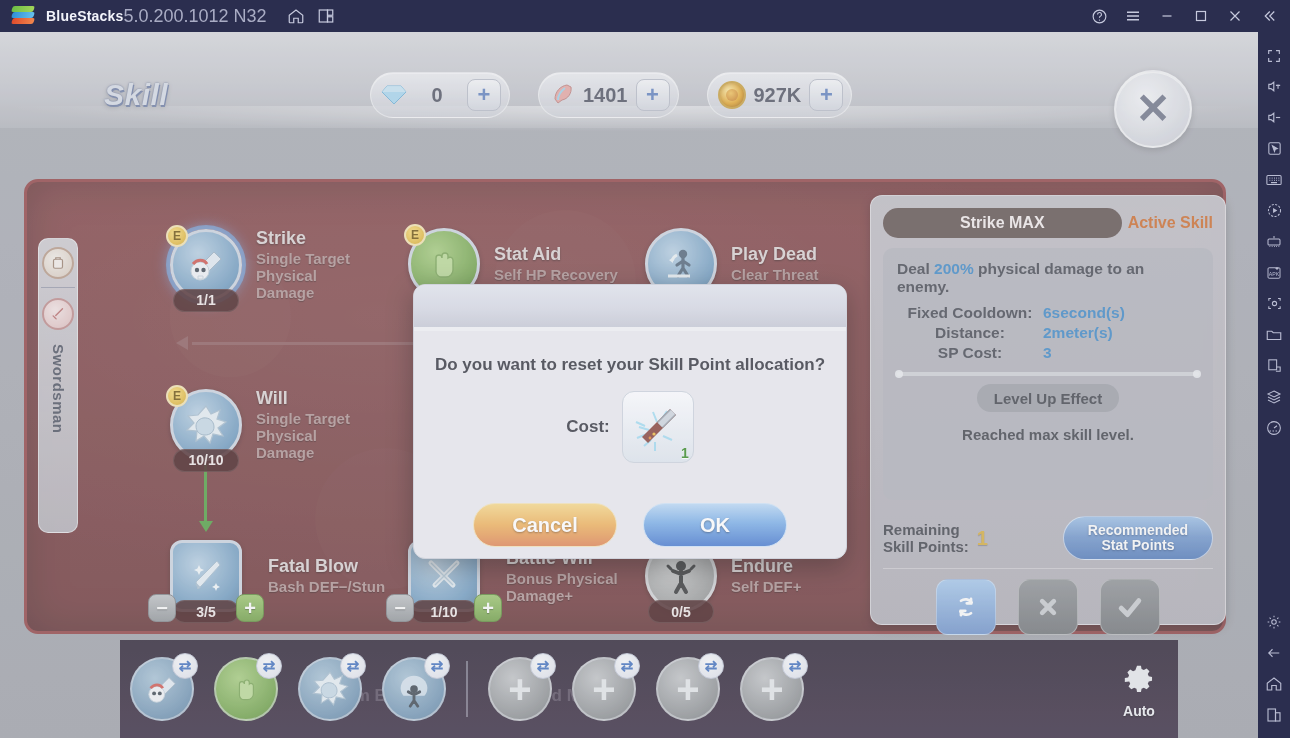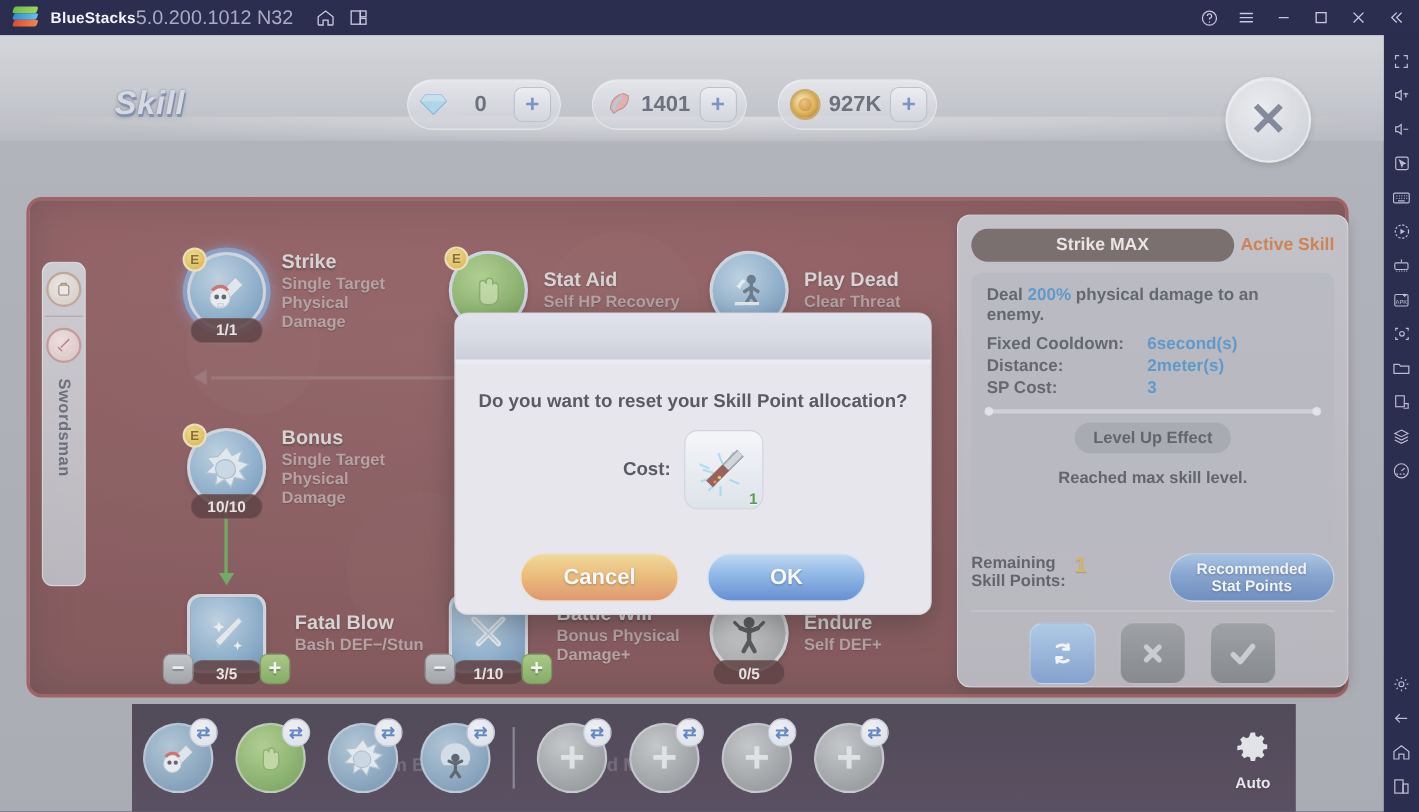--- a/index.html
+++ b/index.html
@@ -215,33 +215,33 @@
     color: #f4eeee; font-size: 16px; font-weight: bold;
     display:flex; align-items:center; justify-content:center;
   }
   .skill-type { color: #cf6a2a; font-size: 16px; font-weight: bold; text-align: center; }
   .detail-body {
     margin-top: 10px; height: 252px; border-radius: 10px;
     background: rgba(175,177,186,.65); padding: 12px 14px;
   }
   .d-line { font-size: 15.5px; font-weight: bold; color: #42454f; }
   .d-blue { color: #3a87c8; }
-  .d-kv { display: flex; font-size: 15.5px; font-weight: bold; color: #42454f; margin-top: 2px;}
+  .d-kv { display: flex; font-size: 15.5px; font-weight: bold; color: #42454f; margin-top: 2px; text-align: center;}
   .d-k { width: 146px; }
   .d-v { color: #3a87c8; }
   .d-sep { margin: 10px 0 8px; height: 4px; border-radius: 2px; background: rgba(235,236,240,.55); position: relative;}
   .d-sep::before, .d-sep::after { content:""; position:absolute; top:-2px; width:8px;height:8px;border-radius:50%;background:rgba(240,241,245,.85);}
   .d-sep::before{left:-2px;} .d-sep::after{right:-2px;}
   .lvlup-chip {
     margin: 0 auto; width: 142px; height: 28px; border-radius: 14px;
     background: rgba(150,152,160,.75); color:#3e4049; font-size:15px; font-weight:bold;
     display:flex;align-items:center;justify-content:center;
   }
   .maxed { text-align: center; font-size: 15px; font-weight: bold; color: #3e4049; margin-top: 14px;}
-  .detail-foot { margin-top: 3px; display: flex; align-items: flex-start; }
+  .detail-foot { margin-top: 16px; display: flex; align-items: center; }
   .remaining { font-size: 15px; font-weight: bold; color: #3e4049; line-height: 1.15; }
   .remaining-num { color: #d8ae3c; font-size: 20px; font-weight: bold; margin-left: 8px; text-shadow: 0 1px 1px rgba(0,0,0,.25);}
   .rec-btn {
     margin-left: auto; width: 150px; height: 44px; border-radius: 22px;
     background: linear-gradient(180deg,#9cc0e8 0%, #6e95cd 48%, #4f79bb 100%);
     border: 1px solid rgba(255,255,255,.6);
     color: #fff; font-size: 14px; font-weight: bold; text-align: center;
     display:flex; align-items:center; justify-content:center; line-height:1.1;
     text-shadow: 0 1px 2px rgba(20,40,80,.5);
   }
@@ -616,21 +616,21 @@
       <div class="circle">
         <svg width="50" height="50" viewBox="0 0 50 50">
           <path d="M25 6l5 8 9-4-3 9 9 3-8 6 5 8-10-2-3 9-6-7-8 5 1-10-10-1 7-7-6-7 10-1z" fill="#e9f2f8" stroke="#a8bfd1" stroke-width="1.2"></path>
           <path d="M22 18c6-1 11 3 11 9 0 5-4 8-9 8-6 0-9-4-9-9 0-4 3-7 7-8z" fill="#c9dcea" stroke="#9cb5c8"></path>
         </svg>
       </div>
       <div class="badge-e">E</div>
       <div class="lvl">10/10</div>
     </div>
     <div class="sk-text">
-      <div class="sk-name">Bonus</div>
+      <div class="sk-name">Will</div>
       <div class="sk-desc" style="white-space:pre-line">Single Target
 Physical
 Damage</div>
     </div>
   </div>
 
   <div class="skill" style="left:170px;top:508px;">
     <div class="node square">
       <div class="circle">
         <svg width="46" height="46" viewBox="0 0 46 46">

